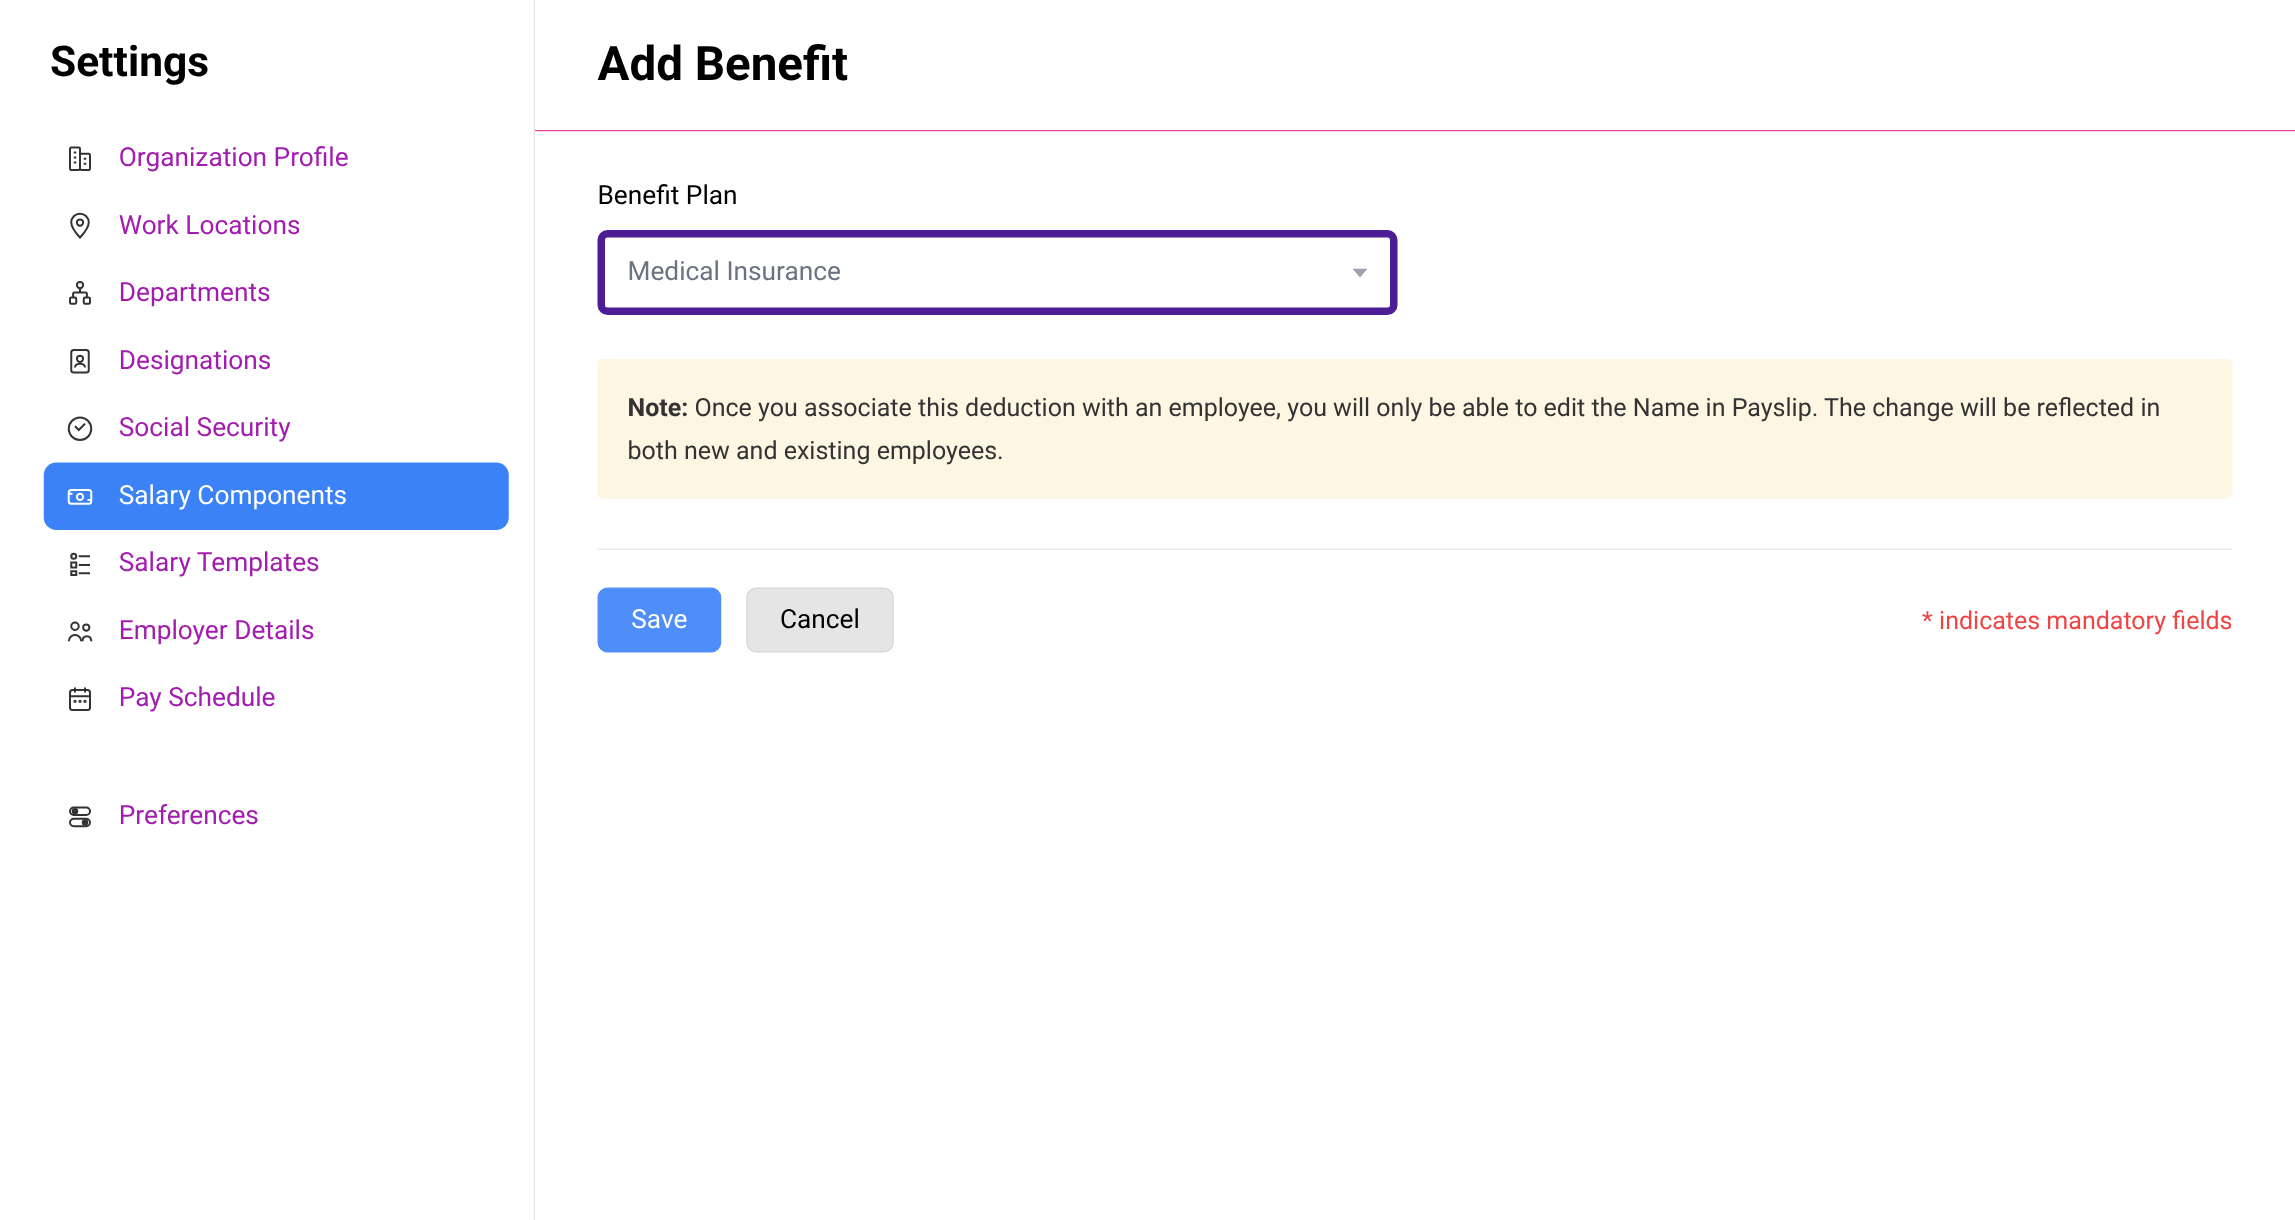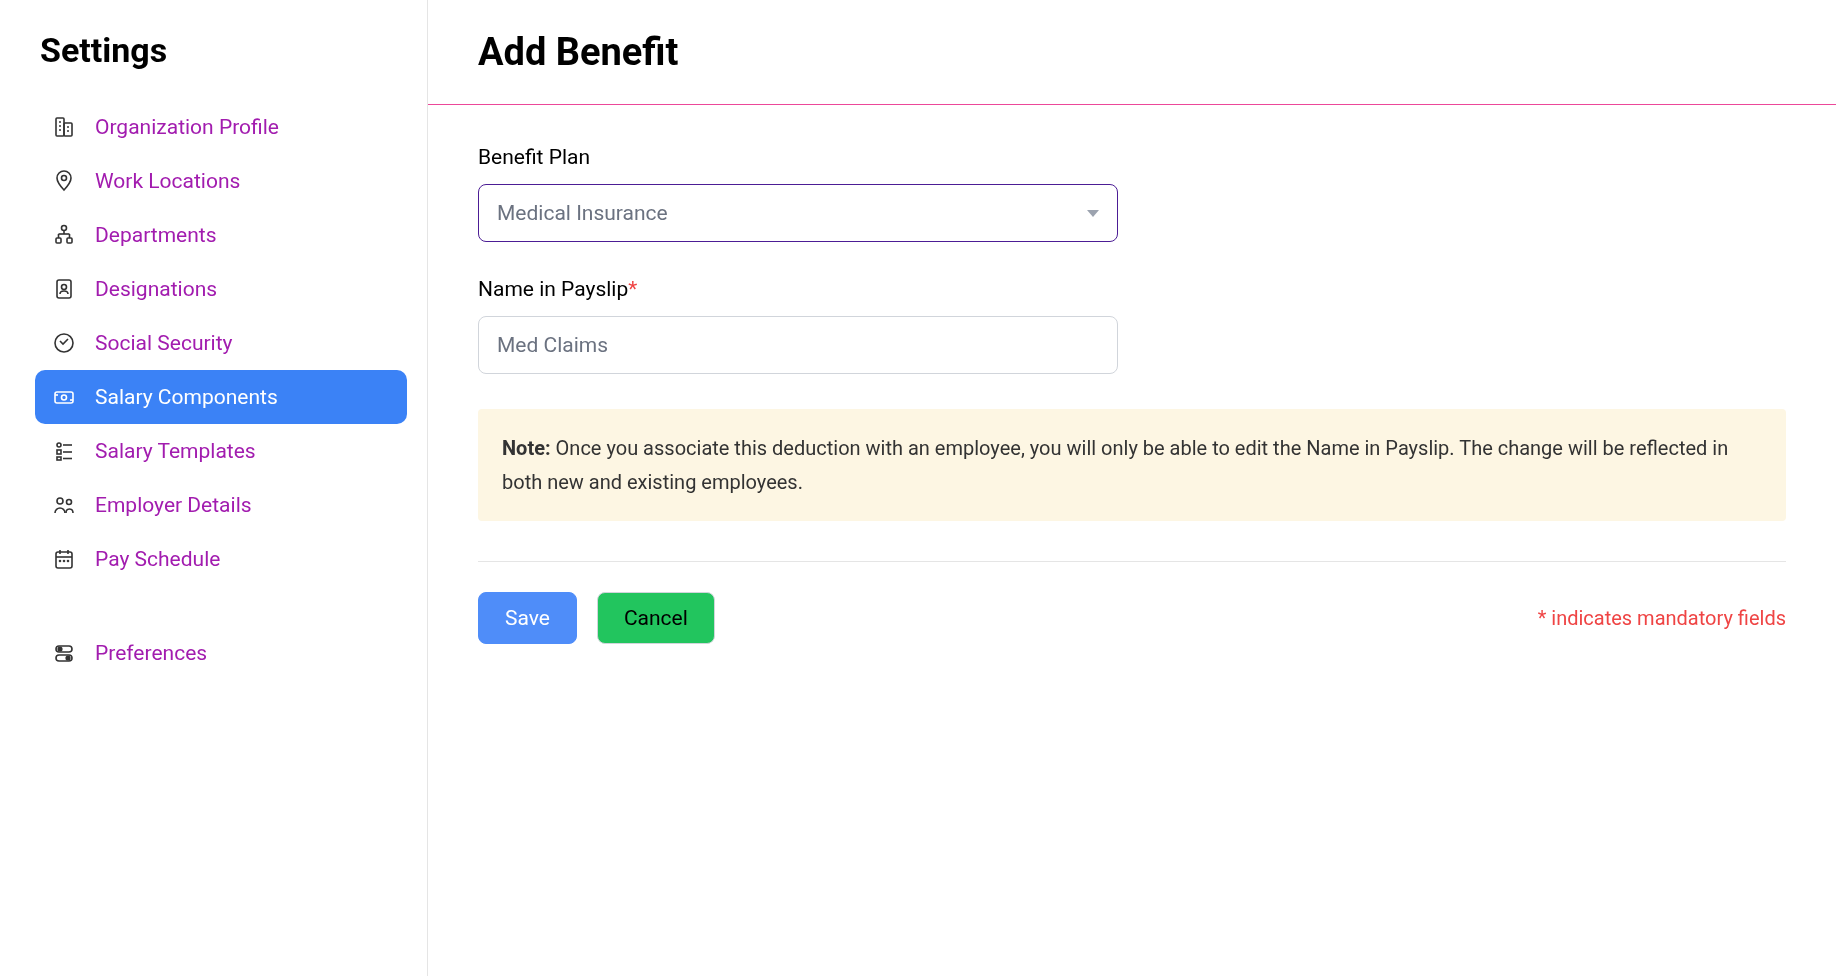--- a/index.html
+++ b/index.html
@@ -93,21 +93,21 @@
     .required-star {
       color: #ef4444;
     }
     .form-select {
       width: 640px;
       position: relative;
     }
     .form-select-box {
       width: 100%;
       padding: 16px 18px;
-      border: 1px solid #4c1d95;
+      border: 6px solid #4c1d95;
       border-radius: 8px;
       font-size: 21px;
       color: #6b7280;
       background: #fff;
       cursor: pointer;
       display: flex;
       justify-content: space-between;
       align-items: center;
     }
     .chevron-down {
@@ -187,21 +187,21 @@
       cursor: pointer;
       font-family: inherit;
       border: 1px solid transparent;
     }
     .btn-primary {
       background: #4f8df9;
       color: #fff;
       border-color: #4f8df9;
     }
     .btn-secondary {
-      background: #22c55e;
+      background: #e5e5e5;
       color: #000;
       border-color: #d1d5db;
     }
     .mandatory-note {
       color: #ef4444;
       font-size: 20px;
     }
   </style>
 </head>
 <body>
@@ -351,26 +351,20 @@
     <div class="form-group">
       <label class="form-label">Benefit Plan</label>
       <div class="form-select">
         <div class="form-select-box">
           <span>Medical Insurance</span>
           <span class="chevron-down"></span>
         </div>
       </div>
     </div>
 
-    <div class="form-group">
-      <label class="form-label">
-        <span>Name in Payslip</span><span class="required-star">*</span>
-      </label>
-      <input type="text" class="form-input" value="Med Claims" style="">
-    </div>
 
 
     <div class="note-box">
       <strong>Note:</strong><span> Once you associate this deduction with an employee, you will only be able to edit the Name in Payslip. The change will be reflected in both new and existing employees.</span>
     </div>
 
     <hr class="divider">
 
     <div class="footer-row">
       <div class="button-group">

